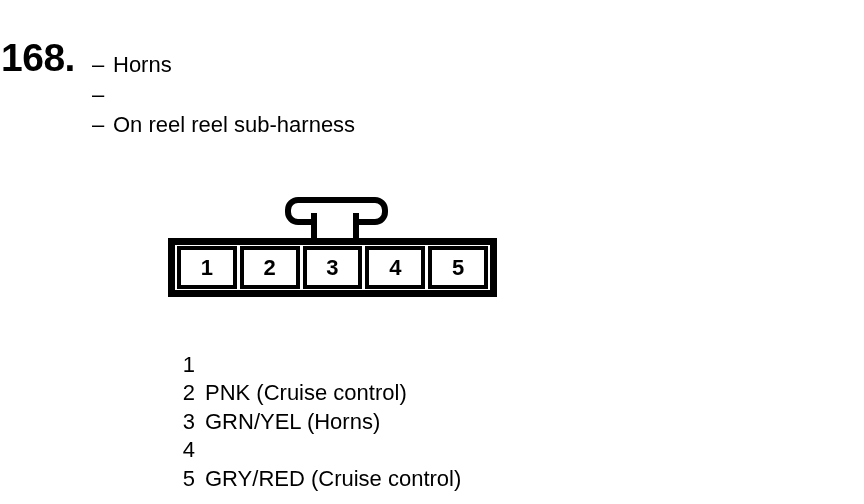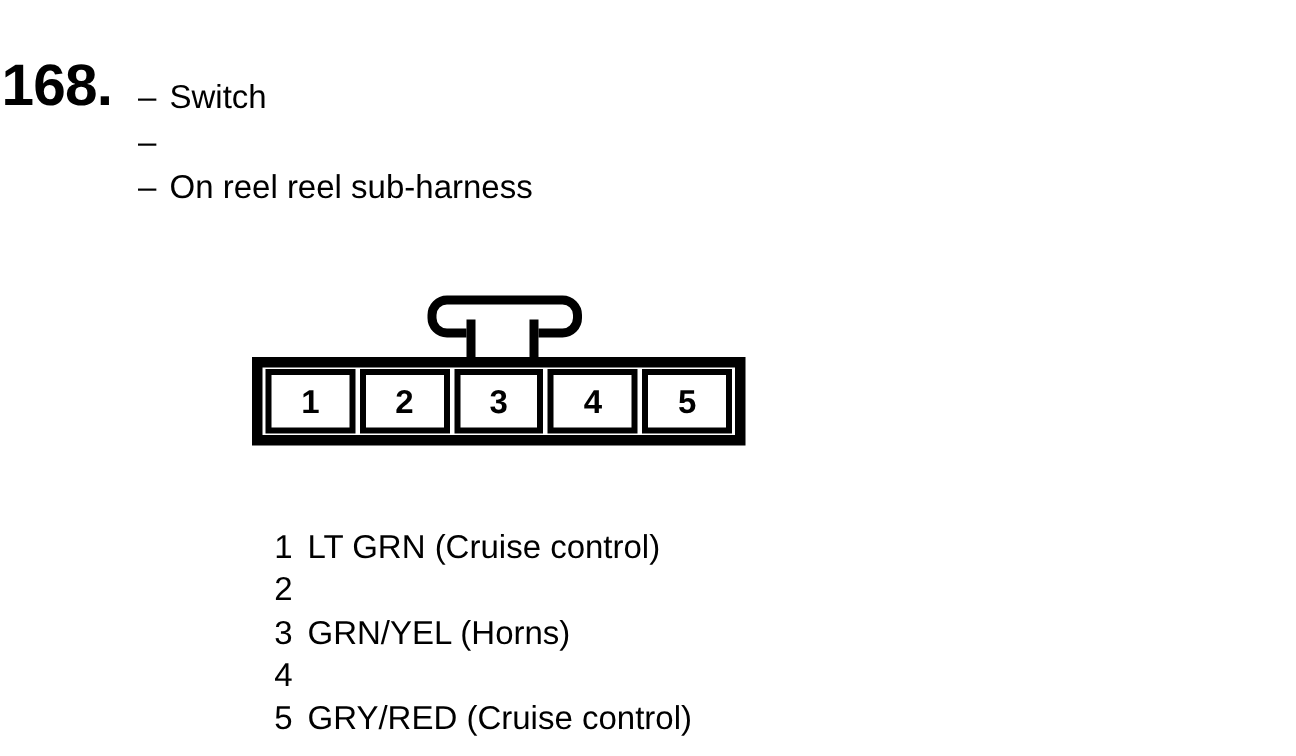--- a/index.html
+++ b/index.html
@@ -124,21 +124,21 @@
 </head>
 <body>
 
 <div class="title-row">
   <span class="title-number">168.</span>
 </div>
 
 <div class="notes">
   <div class="note-line">
     <span class="note-dash">–</span>
-    <span>Switch</span>
+    <span>Horns</span>
   </div>
   <div class="note-line">
     <span class="note-dash">–</span>
   </div>
   <div class="note-line">
     <span class="note-dash">–</span>
     <span>On reel reel sub-harness</span>
   </div>
 </div>
 
@@ -148,24 +148,24 @@
   <div class="cavity">1</div>
   <div class="cavity">2</div>
   <div class="cavity">3</div>
   <div class="cavity">4</div>
   <div class="cavity">5</div>
 </div>
 
 <div class="pin-list">
   <div class="pin-row">
     <span class="pin-number">1</span>
-    <span class="pin-desc">LT GRN (Cruise control)</span>
   </div>
   <div class="pin-row">
     <span class="pin-number">2</span>
+    <span class="pin-desc">PNK (Cruise control)</span>
   </div>
   <div class="pin-row">
     <span class="pin-number">3</span>
     <span class="pin-desc">GRN/YEL (Horns)</span>
   </div>
   <div class="pin-row">
     <span class="pin-number">4</span>
   </div>
   <div class="pin-row">
     <span class="pin-number">5</span>

